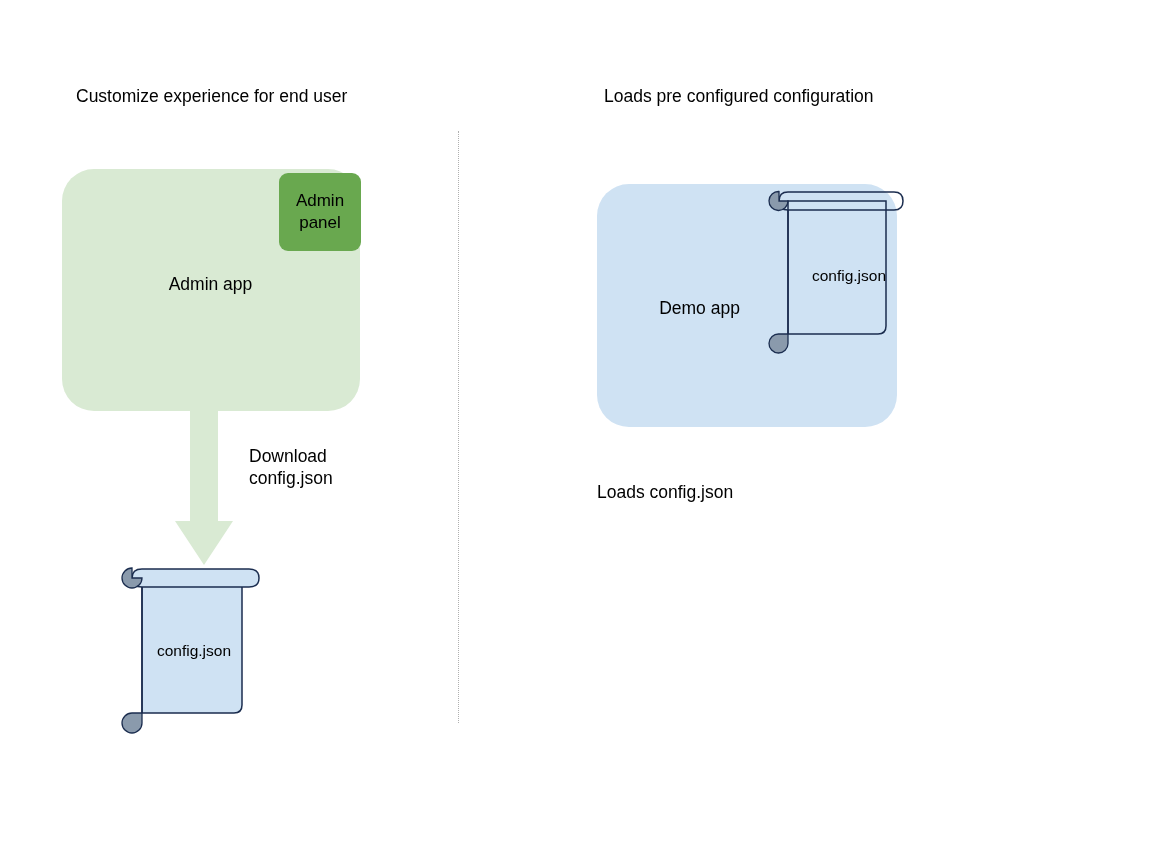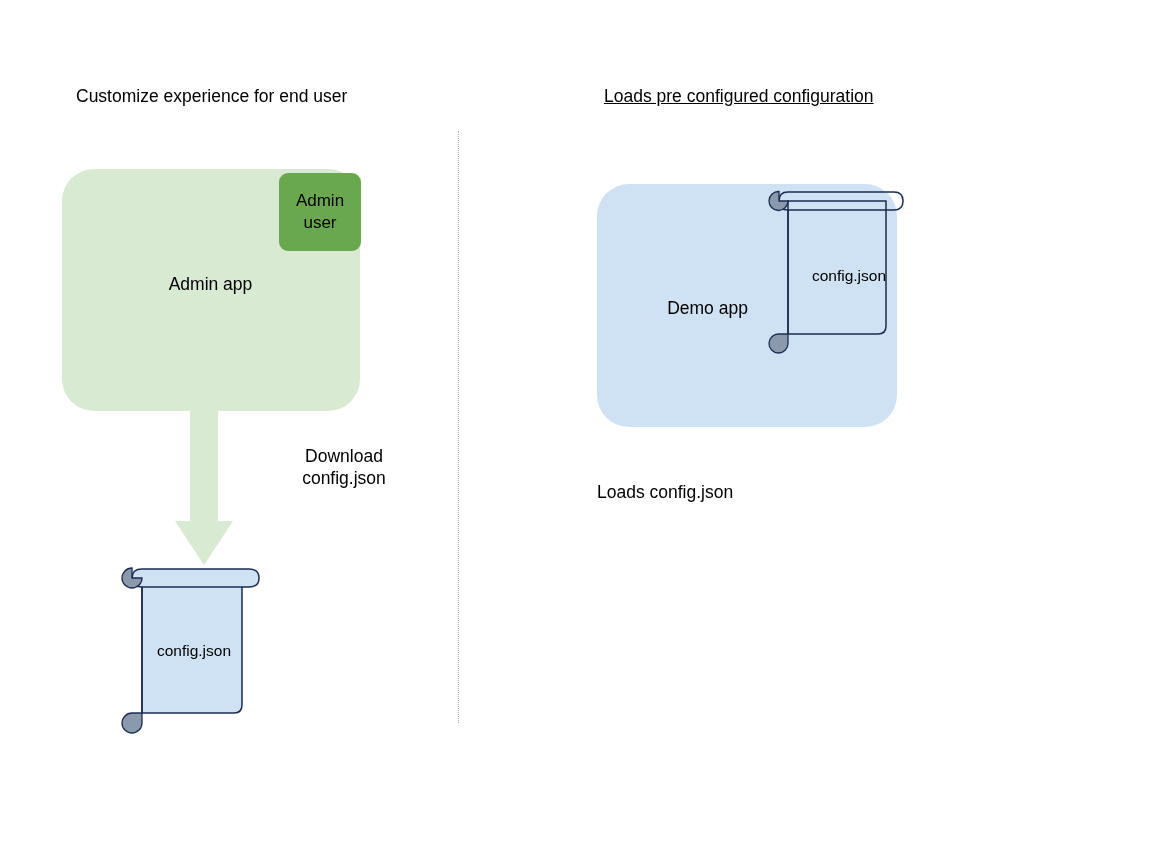--- a/index.html
+++ b/index.html
@@ -31,35 +31,35 @@
   }
   .section-title {
     font-size: 17.5px;
   }
   .box-title {
     font-size: 17.5px;
     text-align: center;
   }
   .edge-label {
     font-size: 17.5px;
-    text-align: center;
+    text-align: left;
   }
   .scroll-label {
     font-size: 15.5px;
     text-align: center;
   }
   .panel-label {
     font-size: 17px;
     text-align: center;
     line-height: 1.32;
   }
 
   
   #title-left  { left: 76px;  top: 48px; }
-  #title-right { left: 604px; top: 48px; text-decoration: underline; }
+  #title-right { left: 604px; top: 48px; }
 
   
   #divider {
     position: absolute;
     left: 458px;
     top: 94px;
     width: 0;
     height: 592px;
     border-left: 1.4px dotted #b0b0b0;
   }
@@ -134,21 +134,20 @@
     top: 147px;
     width: 300px;
     height: 243px;
     background: #cfe2f3;
     border-radius: 32px;
   }
   #demo-app-label {
     left: 597px;
     top: 260px;
     width: 205px;
-    padding-left: 8px;
   }
   #loads-label {
     left: 597px;
     top: 444px;
     width: 207px;
     text-align: left;
   }
 </style>
 </head>
 <body>
@@ -159,21 +158,21 @@
 
   <div class="lbl section-title" id="title-right">Loads pre configured configuration</div>
 
   <div id="divider"></div>
 
   <div id="admin-app"></div>
 
   <div class="lbl box-title" id="admin-app-label">Admin app</div>
 
   <div id="admin-panel">
-    <div class="lbl panel-label" id="admin-panel-label"><span>Admin</span><br><span>user</span></div>
+    <div class="lbl panel-label" id="admin-panel-label"><span>Admin</span><br><span>panel</span></div>
   </div>
 
   <div id="download-arrow">
     <svg width="58" height="158" viewBox="0 0 58 158">
       <polygon points="15,0 43,0 43,112 58,112 29,156 0,112 15,112" fill="#d9ead3"></polygon>
     </svg>
   </div>
 
   <div class="lbl edge-label" id="download-arrow-label"><span>Download</span><br><span>config.json</span></div>
 

